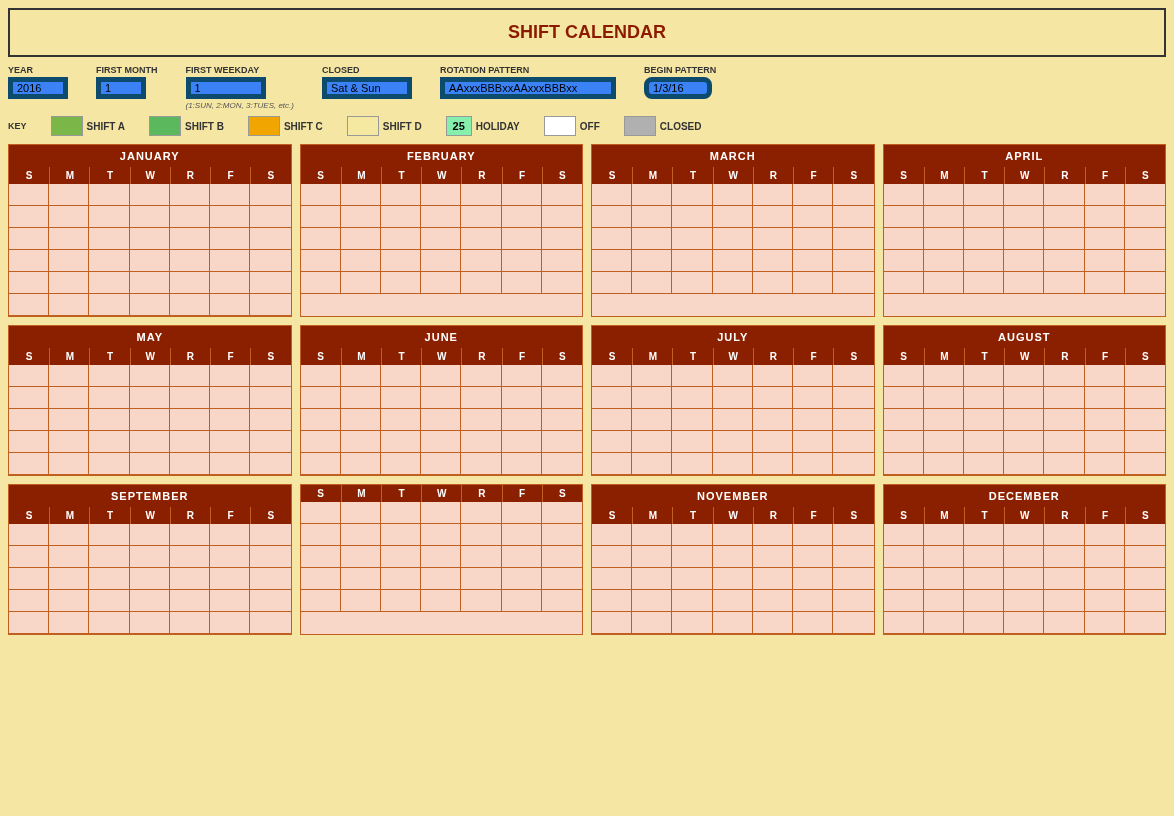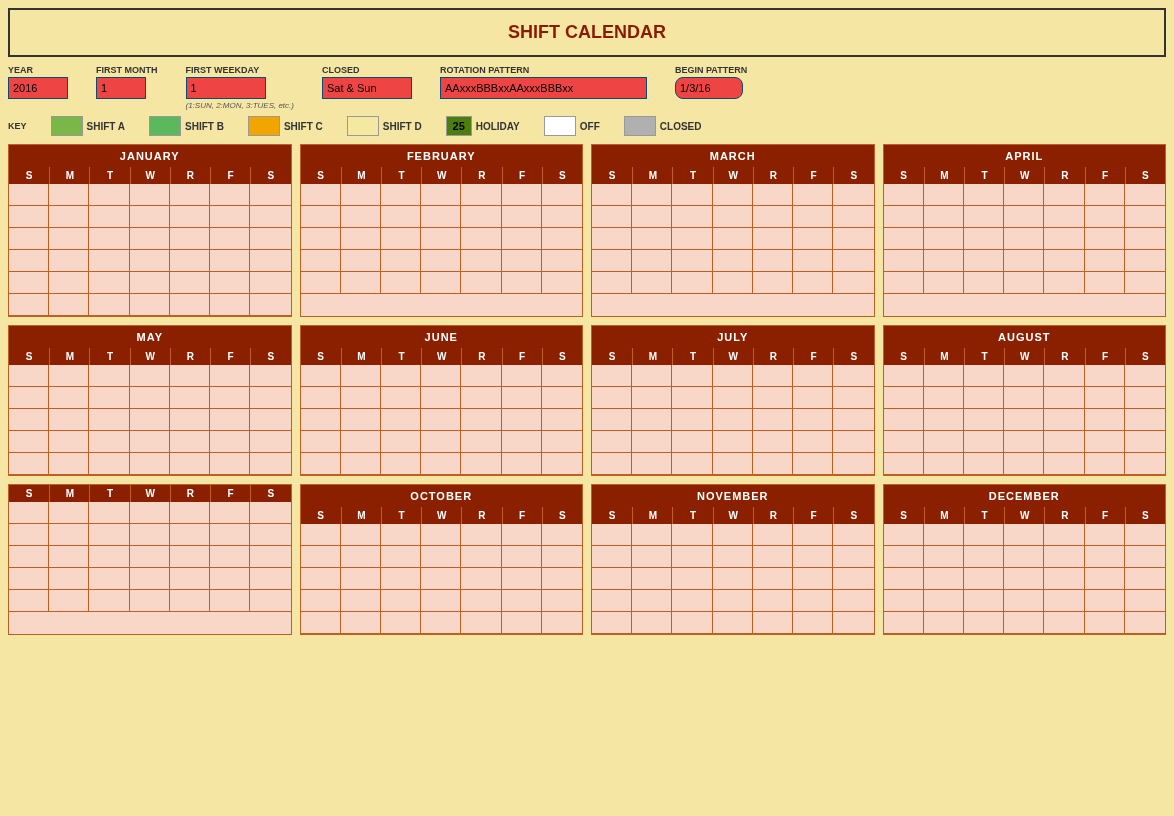--- a/index.html
+++ b/index.html
@@ -33,22 +33,22 @@
       flex-direction: column;
       gap: 2px;
     }
     .control-label {
       font-size: 9px;
       font-weight: bold;
       color: #333;
       text-transform: uppercase;
     }
     .control-input {
-      border: 1px solid #0c4a6e;
-      background: #ef4444;
+      border: 5px solid #0c4a6e;
+      background: #3b82f6;
       padding: 0 4px;
       font-size: 11px;
       height: 22px;
     }
     .control-note {
       font-size: 8px;
       color: #555;
       font-style: italic;
     }
     .key-row {
@@ -76,21 +76,21 @@
     }
     .key-text {
       font-size: 10px;
       font-weight: bold;
       color: #333;
     }
     .key-number {
       width: 26px;
       height: 20px;
       border: 1px solid #999;
-      background: #4d7c0f;
+      background: #86efac;
       display: flex;
       align-items: center;
       justify-content: center;
       font-size: 11px;
       font-weight: bold;
     }
     .calendars-grid {
       display: grid;
       grid-template-columns: repeat(4, 1fr);
       gap: 8px;
@@ -157,21 +157,21 @@
     <span class="control-label">FIRST WEEKDAY</span>
     <input class="control-input" style="width: 80px;" value="1">
     <span class="control-note">(1:SUN, 2:MON, 3:TUES, etc.)</span>
   </div>
   <div class="control-group">
     <span class="control-label">CLOSED</span>
     <input class="control-input" style="width: 90px;" value="Sat &amp; Sun">
   </div>
   <div class="control-group">
     <span class="control-label">ROTATION PATTERN</span>
-    <input class="control-input" style="width: 207px;" value="AAxxxBBBxxAAxxxBBBxx">
+    <input class="control-input" style="width: 176px;" value="AAxxxBBBxxAAxxxBBBxx">
   </div>
   <div class="control-group">
     <span class="control-label">BEGIN PATTERN</span>
     <input class="control-input" style="width: 68px; border-radius: 8px;" value="1/3/16">
   </div>
 </div>
 
 <div class="key-row">
   <span class="key-label">KEY</span>
   <div class="key-item">
@@ -598,69 +598,69 @@
         <div class="day-cell"></div>
         <div class="day-cell"></div>
         <div class="day-cell"></div>
         <div class="day-cell"></div>
         <div class="day-cell"></div>
         <div class="day-cell"></div>
         <div class="day-cell"></div>
       </div>
     </div>
     <div class="month-calendar">
-      <div class="day-headers">
-        <div class="day-header">S</div>
-        <div class="day-header">M</div>
-        <div class="day-header">T</div>
-        <div class="day-header">W</div>
-        <div class="day-header">R</div>
-        <div class="day-header">F</div>
-        <div class="day-header">S</div>
-      </div>
-      <div class="calendar-body">
-        <div class="day-cell"></div>
-        <div class="day-cell"></div>
-        <div class="day-cell"></div>
-        <div class="day-cell"></div>
-        <div class="day-cell"></div>
-        <div class="day-cell"></div>
-        <div class="day-cell"></div>
-        <div class="day-cell"></div>
-        <div class="day-cell"></div>
-        <div class="day-cell"></div>
-        <div class="day-cell"></div>
-        <div class="day-cell"></div>
-        <div class="day-cell"></div>
-        <div class="day-cell"></div>
-        <div class="day-cell"></div>
-        <div class="day-cell"></div>
-        <div class="day-cell"></div>
-        <div class="day-cell"></div>
-        <div class="day-cell"></div>
-        <div class="day-cell"></div>
-        <div class="day-cell"></div>
-        <div class="day-cell"></div>
-        <div class="day-cell"></div>
-        <div class="day-cell"></div>
-        <div class="day-cell"></div>
-        <div class="day-cell"></div>
-        <div class="day-cell"></div>
-        <div class="day-cell"></div>
-        <div class="day-cell"></div>
-        <div class="day-cell"></div>
-        <div class="day-cell"></div>
-        <div class="day-cell"></div>
-        <div class="day-cell"></div>
-        <div class="day-cell"></div>
-        <div class="day-cell"></div>
-      </div>
-    </div>
-    <div class="month-calendar">
-      <div class="month-header">OCTOBER</div>
+      <div class="month-header">SEPTEMBER</div>
+      <div class="day-headers">
+        <div class="day-header">S</div>
+        <div class="day-header">M</div>
+        <div class="day-header">T</div>
+        <div class="day-header">W</div>
+        <div class="day-header">R</div>
+        <div class="day-header">F</div>
+        <div class="day-header">S</div>
+      </div>
+      <div class="calendar-body">
+        <div class="day-cell"></div>
+        <div class="day-cell"></div>
+        <div class="day-cell"></div>
+        <div class="day-cell"></div>
+        <div class="day-cell"></div>
+        <div class="day-cell"></div>
+        <div class="day-cell"></div>
+        <div class="day-cell"></div>
+        <div class="day-cell"></div>
+        <div class="day-cell"></div>
+        <div class="day-cell"></div>
+        <div class="day-cell"></div>
+        <div class="day-cell"></div>
+        <div class="day-cell"></div>
+        <div class="day-cell"></div>
+        <div class="day-cell"></div>
+        <div class="day-cell"></div>
+        <div class="day-cell"></div>
+        <div class="day-cell"></div>
+        <div class="day-cell"></div>
+        <div class="day-cell"></div>
+        <div class="day-cell"></div>
+        <div class="day-cell"></div>
+        <div class="day-cell"></div>
+        <div class="day-cell"></div>
+        <div class="day-cell"></div>
+        <div class="day-cell"></div>
+        <div class="day-cell"></div>
+        <div class="day-cell"></div>
+        <div class="day-cell"></div>
+        <div class="day-cell"></div>
+        <div class="day-cell"></div>
+        <div class="day-cell"></div>
+        <div class="day-cell"></div>
+        <div class="day-cell"></div>
+      </div>
+    </div>
+    <div class="month-calendar">
       <div class="day-headers">
         <div class="day-header">S</div>
         <div class="day-header">M</div>
         <div class="day-header">T</div>
         <div class="day-header">W</div>
         <div class="day-header">R</div>
         <div class="day-header">F</div>
         <div class="day-header">S</div>
       </div>
       <div class="calendar-body">

